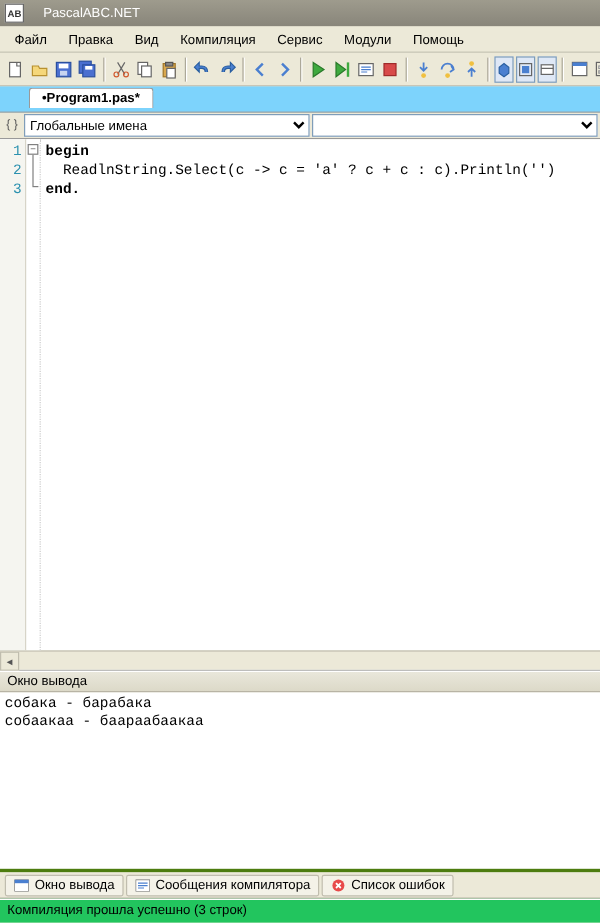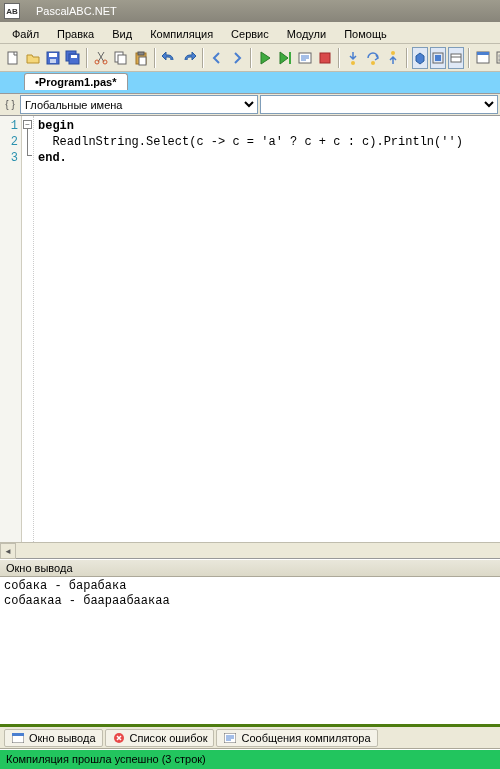--- a/index.html
+++ b/index.html
@@ -243,33 +243,33 @@
     <span class="bicon">
         <svg width="12" height="10">
           <rect x="0" y="0" width="12" height="10" fill="#fff" stroke="#666"></rect>
           <rect x="0" y="0" width="12" height="3" fill="#4a7fd0"></rect>
         </svg>
       </span>
     <span>Окно вывода</span>
   </div>
   <div class="btab">
     <span class="bicon">
+        <svg width="12" height="10">
+          <rect x="0" y="0" width="12" height="10" fill="#fff" stroke="#666"></rect>
+          <path d="M2 3h8M2 5h8M2 7h5" stroke="#4a7fd0"></path>
+        </svg>
+      </span>
+    <span>Сообщения компилятора</span>
+  </div>
+  <div class="btab">
+    <span class="bicon">
         <svg width="12" height="12">
           <circle cx="6" cy="6" r="5" fill="#e84a4a"></circle>
           <path d="M4 4l4 4M8 4l-4 4" stroke="#fff" stroke-width="1.5"></path>
         </svg>
       </span>
     <span>Список ошибок</span>
   </div>
-  <div class="btab">
-    <span class="bicon">
-        <svg width="12" height="10">
-          <rect x="0" y="0" width="12" height="10" fill="#fff" stroke="#666"></rect>
-          <path d="M2 3h8M2 5h8M2 7h5" stroke="#4a7fd0"></path>
-        </svg>
-      </span>
-    <span>Сообщения компилятора</span>
-  </div>
 </div>
 
 <div class="statusbar">
   <span>Компиляция прошла успешно (3 строк)</span>
 </div>
 
 </body></html>

